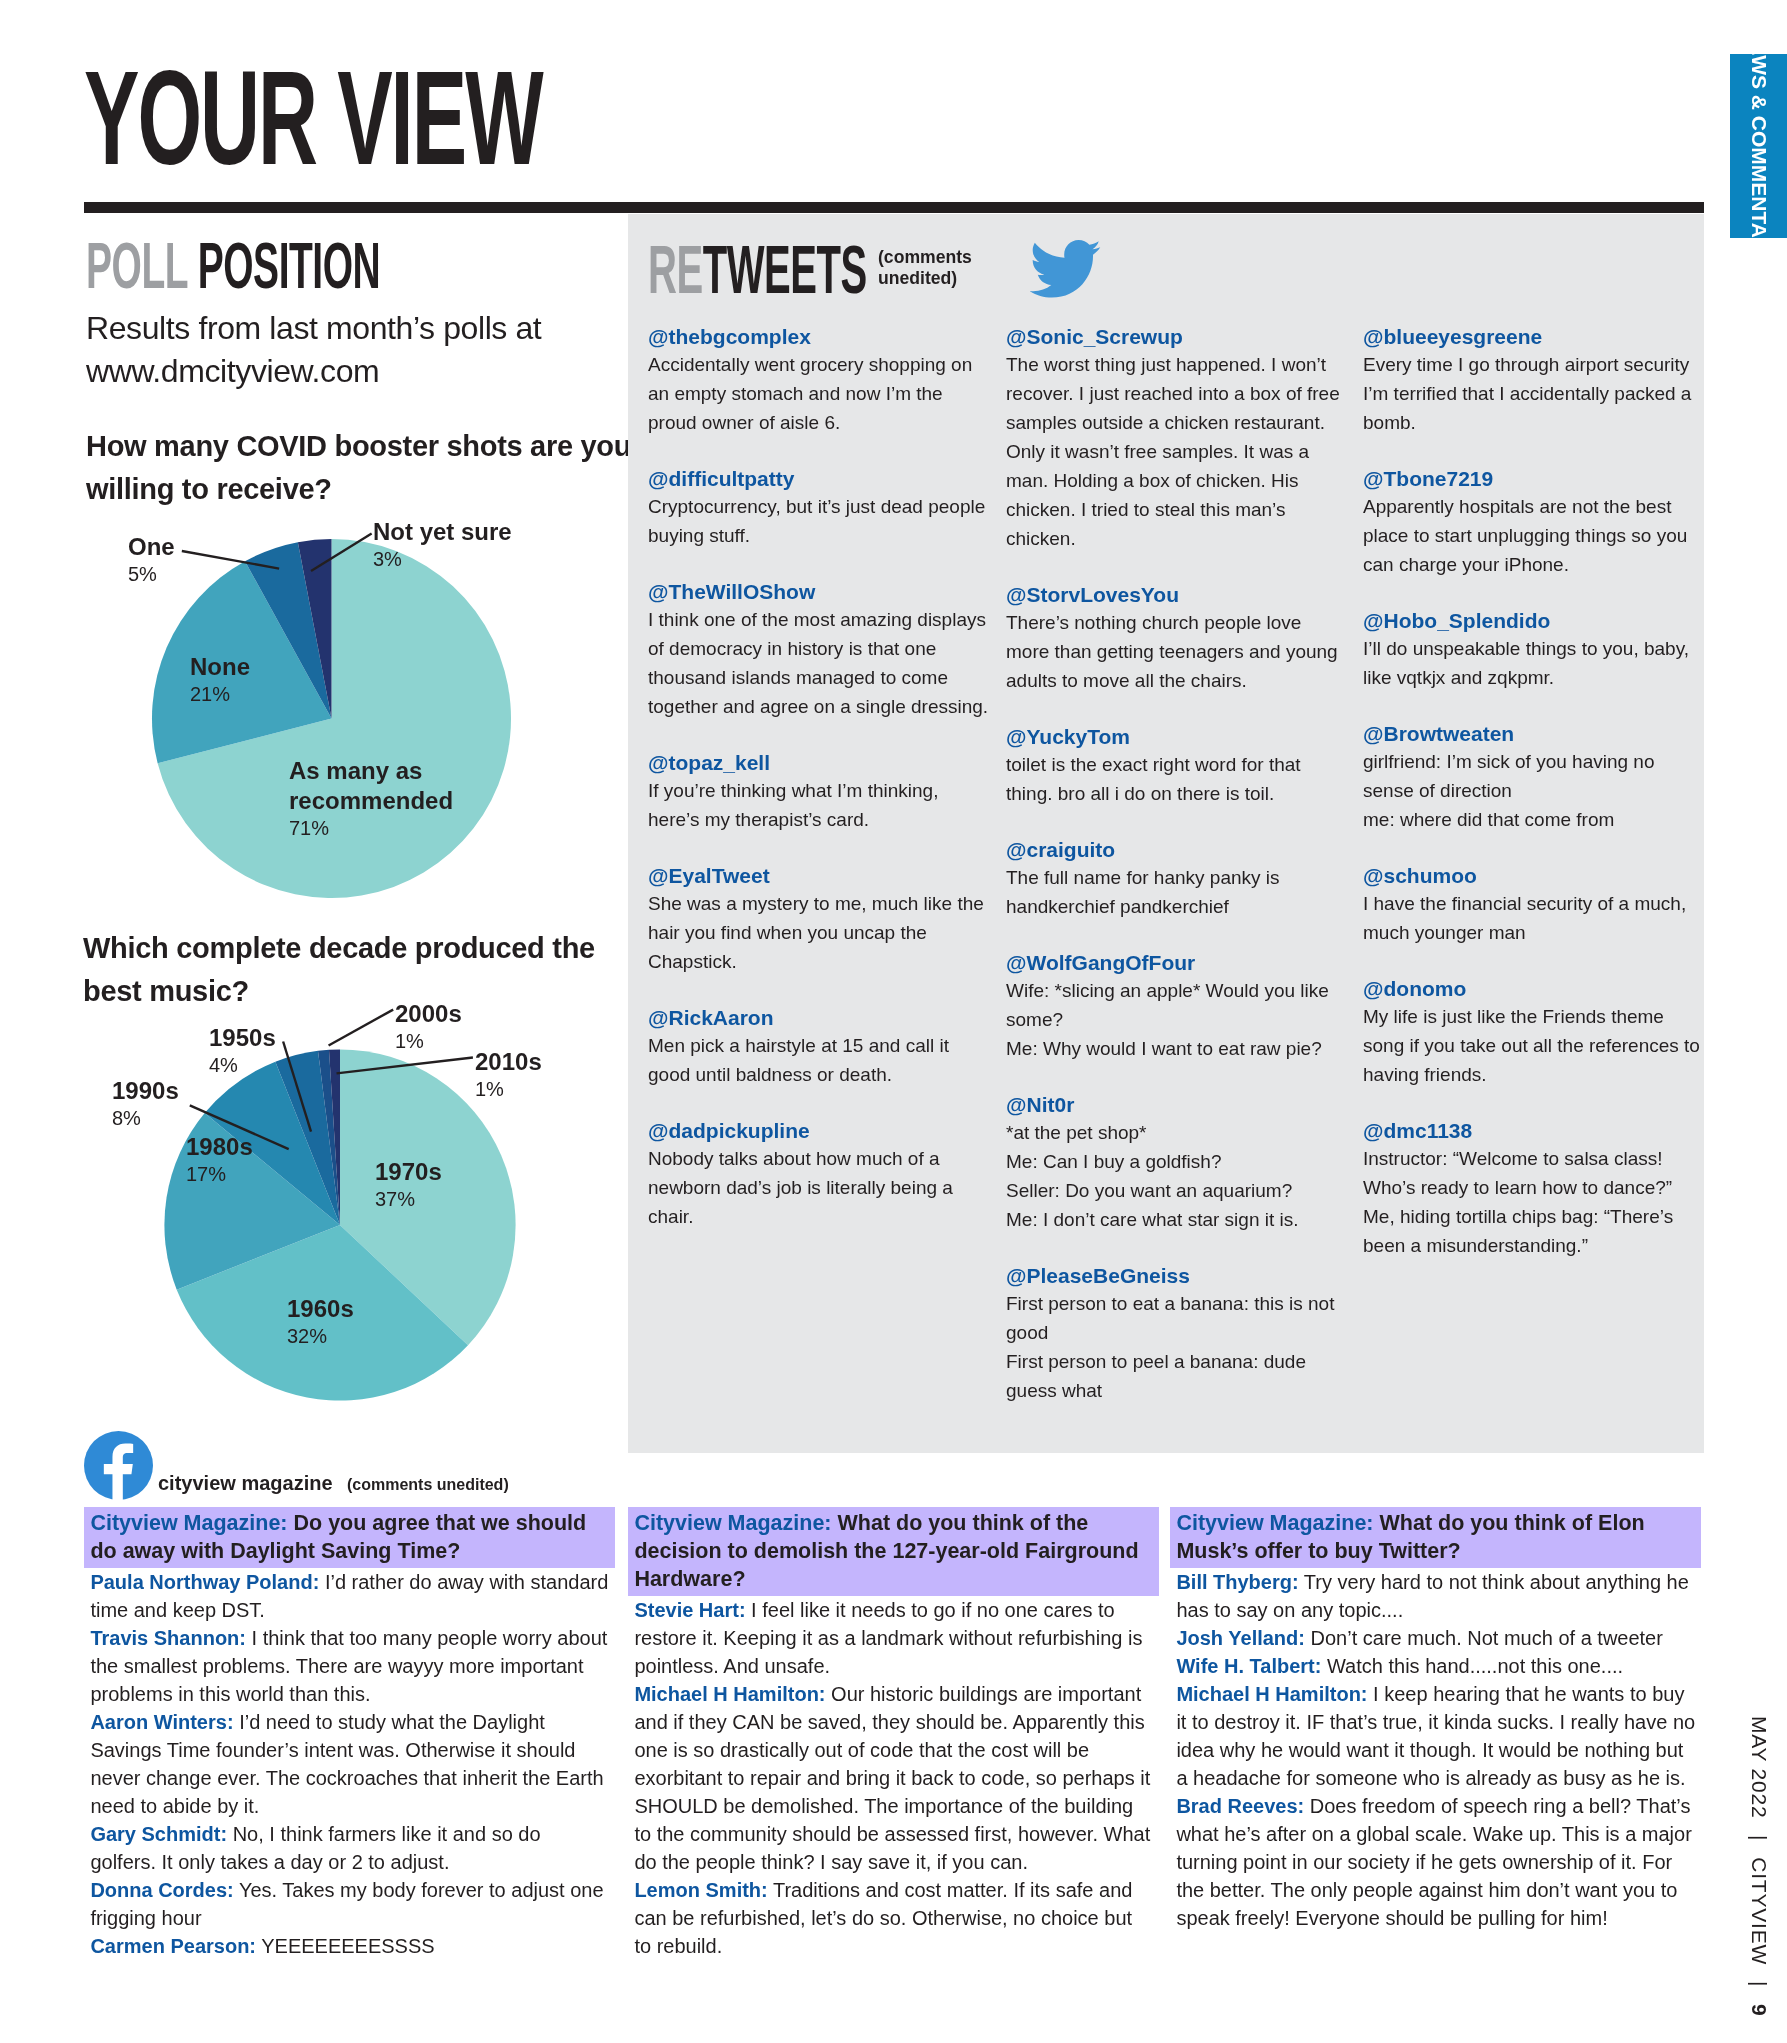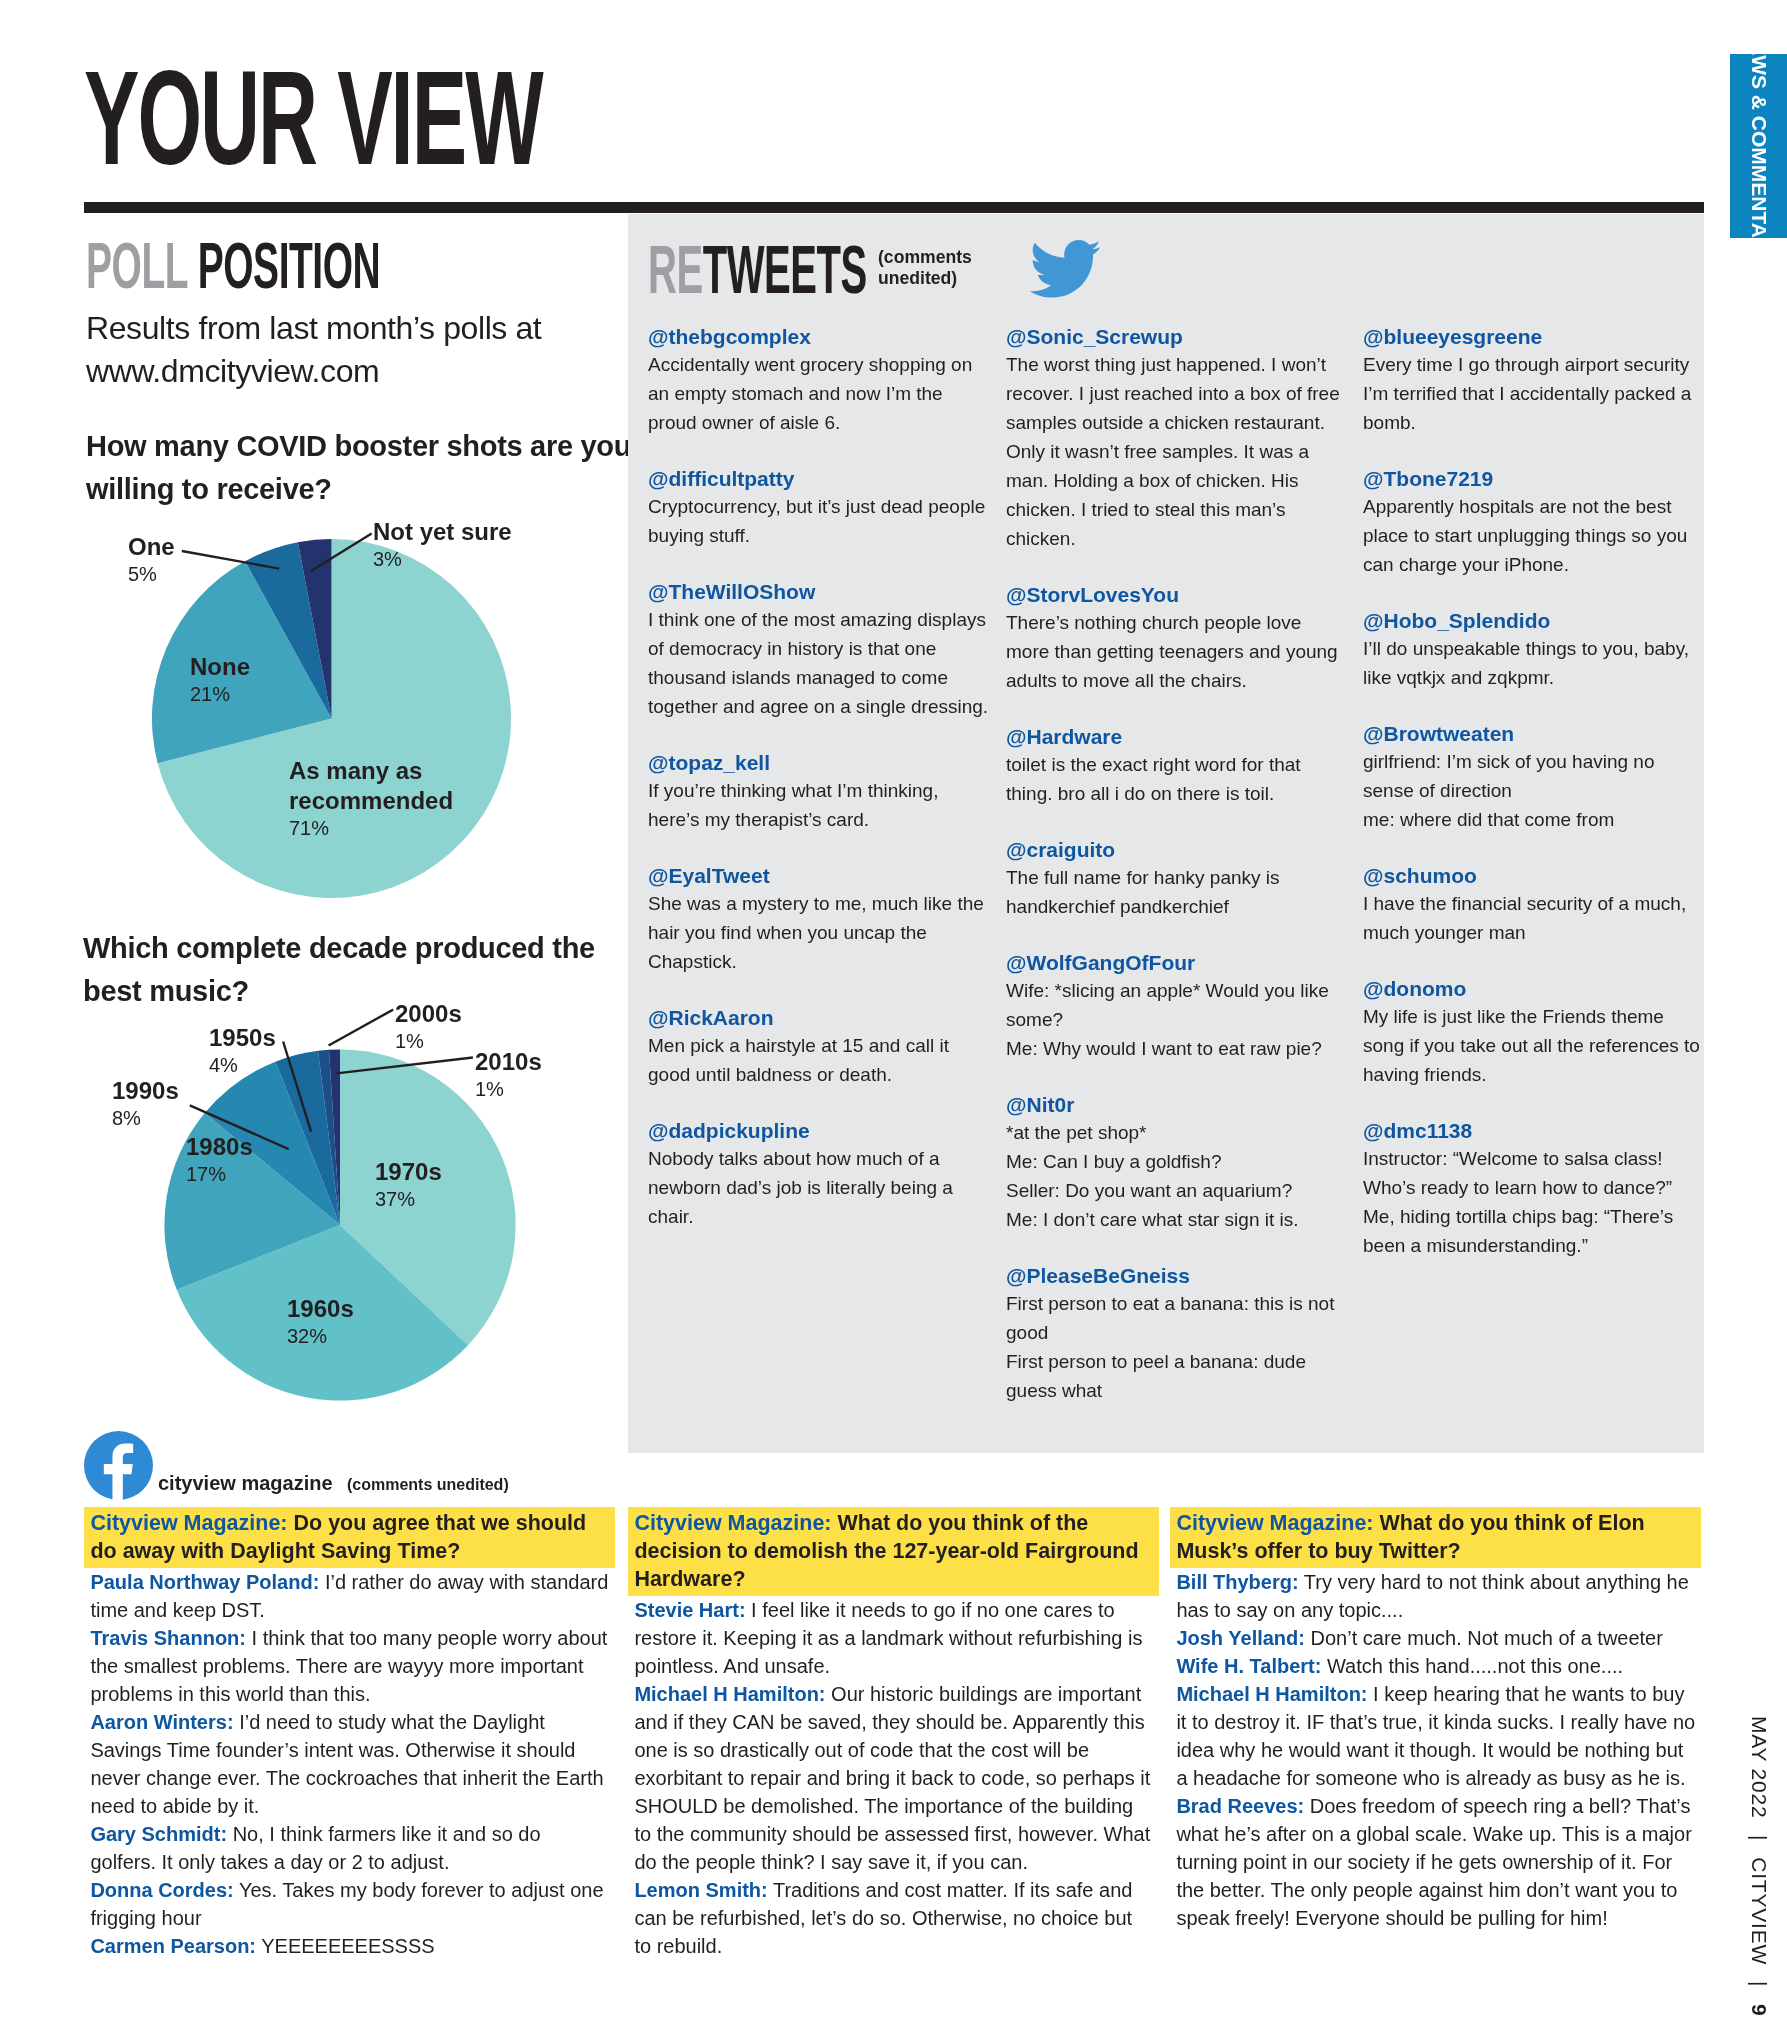--- a/index.html
+++ b/index.html
@@ -35,21 +35,21 @@
   .tw-col{position:absolute;top:323px;width:343px}
   .tw{margin-bottom:28px}
   .tw .h{color:#0e56a0;font-weight:700;font-size:21px;line-height:27px}
   .tw .b{font-size:19px;line-height:29px;color:#231f20;white-space:pre-line}
 
   
   .fb-icon{left:84px;top:1431px;width:69px;height:69px}
   .fb-name{left:158px;top:1471px;font-weight:700;font-size:20px;line-height:24px;white-space:nowrap}
   .fb-name .note{font-size:16px;margin-left:14.4px}
   .fb-col{position:absolute;top:1507px;width:531px}
-  .fb-q{background:#fde047;padding:1.6px 4.8px 3.2px 6.4px;font-weight:700;font-size:21.5px;line-height:28px;color:#231f20}
+  .fb-q{background:#c4b5fd;padding:1.6px 4.8px 3.2px 6.4px;font-weight:700;font-size:21.5px;line-height:28px;color:#231f20}
   .fb-q .who{color:#0e56a0}
   .fb-c{padding:0 4.8px 0 6.4px;font-size:20px;line-height:28px;color:#231f20}
   .fb-c .who{color:#0e56a0;font-weight:700}
 </style>
 </head>
 <body>
 
 <div class="abs title">YOUR VIEW</div>
 <div class="abs rule"></div>
 <div class="abs section-tab">
@@ -155,21 +155,21 @@
 <div class="tw-col" style="left:1006px" id="twc1">
     <div class="tw">
       <div class="h">@Sonic_Screwup</div>
       <div class="b">The worst thing just happened. I won’t recover. I just reached into a box of free samples outside a chicken restaurant. Only it wasn’t free samples. It was a man. Holding a box of chicken. His chicken. I tried to steal this man’s chicken.</div>
     </div>
     <div class="tw">
       <div class="h">@StorvLovesYou</div>
       <div class="b">There’s nothing church people love more than getting teenagers and young adults to move all the chairs.</div>
     </div>
     <div class="tw">
-      <div class="h">@Hardware</div>
+      <div class="h">@YuckyTom</div>
       <div class="b">toilet is the exact right word for that thing. bro all i do on there is toil.</div>
     </div>
     <div class="tw">
       <div class="h">@craiguito</div>
       <div class="b">The full name for hanky panky is handkerchief pandkerchief</div>
     </div>
     <div class="tw">
       <div class="h">@WolfGangOfFour</div>
       <div class="b">Wife: *slicing an apple* Would you like some?
 Me: Why would I want to eat raw pie?</div>

